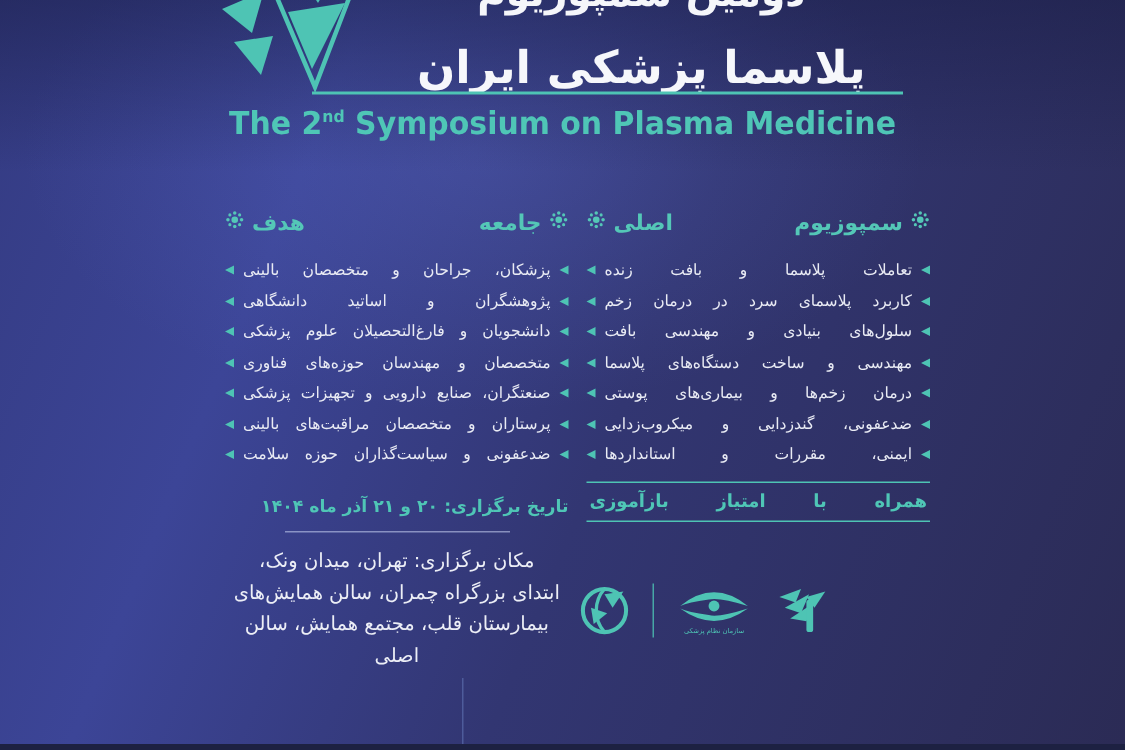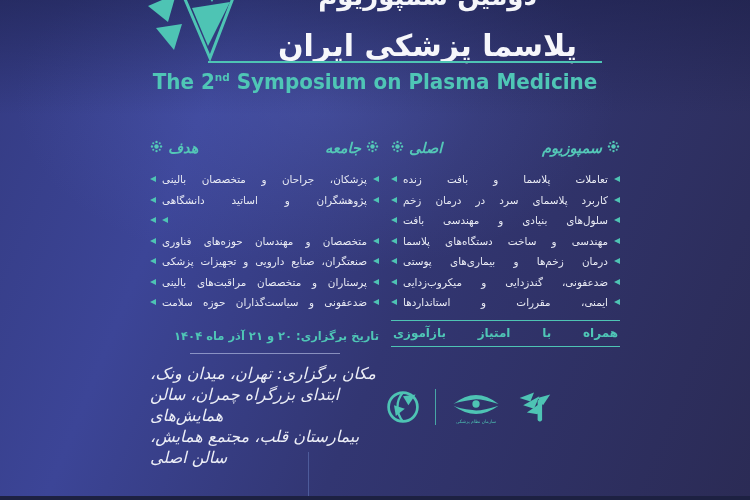--- a/index.html
+++ b/index.html
@@ -23,35 +23,35 @@
     color:#f6f7fb;font-size:30px;font-weight:bold;letter-spacing:1px;margin-top:12px;}
   .header-rule{position:absolute;left:208px;top:61px;width:394px;height:2px;background:#4ec4b4;}
   .en-title{position:absolute;left:140px;top:70px;width:470px;text-align:center;
     color:#4fc6b6;font-size:21px;font-weight:bold;transform:scaleX(.95);}
   .en-title sup{font-size:11px;}
 
   
   .columns{position:absolute;left:150px;top:140px;width:470px;display:flex;gap:12px;}
   .col{width:229px;}
   .col h2{display:flex;align-items:center;gap:5px;margin:0 0 13px 0;
-    color:#54c7b7;font-size:14.5px;font-weight:bold;font-style:italic;}
+    color:#54c7b7;font-size:14.5px;font-weight:bold;}
   .col h2 .h-text{flex:1;direction:rtl;text-align:justify;text-align-last:justify;letter-spacing:.5px;}
   ul.bullet-list{list-style:none;margin:0;padding:0;}
   ul.bullet-list li{display:flex;align-items:center;gap:6px;height:20.5px;}
   .li-text{flex:1;direction:rtl;color:#e9ebf4;font-size:10.4px;
     text-align:justify;text-align-last:justify;}
   .tri{width:0;height:0;border-top:3.5px solid transparent;border-bottom:3.5px solid transparent;
     border-right:6.5px solid #4ec4b4;flex:0 0 auto;}
   .flower{flex:0 0 auto;}
 
   
   .date-line{margin-top:16px;direction:rtl;color:#4fc6b6;
     font-size:11.5px;font-weight:bold;}
   .date-divider{width:150px;height:1px;background:rgba(205,215,245,.55);margin:10px auto 9px auto;}
-  .venue{direction:rtl;text-align:left;color:#eceef6;font-size:16px;line-height:21px;font-style:italic;}
+  .venue{direction:rtl;text-align:center;color:#eceef6;font-size:13px;line-height:21px;}
   .venue .v-line{display:block;}
 
   
   .cme{margin-top:7px;}
   .cme-rule{width:100%;height:1px;background:#4ec4b4;}
   .cme-text{direction:rtl;color:#4fc6b6;font-size:12px;font-weight:bold;
     text-align:justify;text-align-last:justify;padding:5px 2px 6px 2px;}
 
   
   .logos{position:absolute;left:385px;top:383px;width:235px;height:48px;
@@ -128,20 +128,21 @@
             <span class="li-text">پزشکان، جراحان و متخصصان بالینی</span>
             <span class="tri"></span>
           </li>
           <li>
             <span class="tri"></span>
             <span class="li-text">پژوهشگران و اساتید دانشگاهی</span>
             <span class="tri"></span>
           </li>
           <li>
             <span class="tri"></span>
+            <span class="li-text">دانشجویان و فارغ‌التحصیلان علوم پزشکی</span>
             <span class="tri"></span>
           </li>
           <li>
             <span class="tri"></span>
             <span class="li-text">متخصصان و مهندسان حوزه‌های فناوری</span>
             <span class="tri"></span>
           </li>
           <li>
             <span class="tri"></span>
             <span class="li-text">صنعتگران، صنایع دارویی و تجهیزات پزشکی</span>

